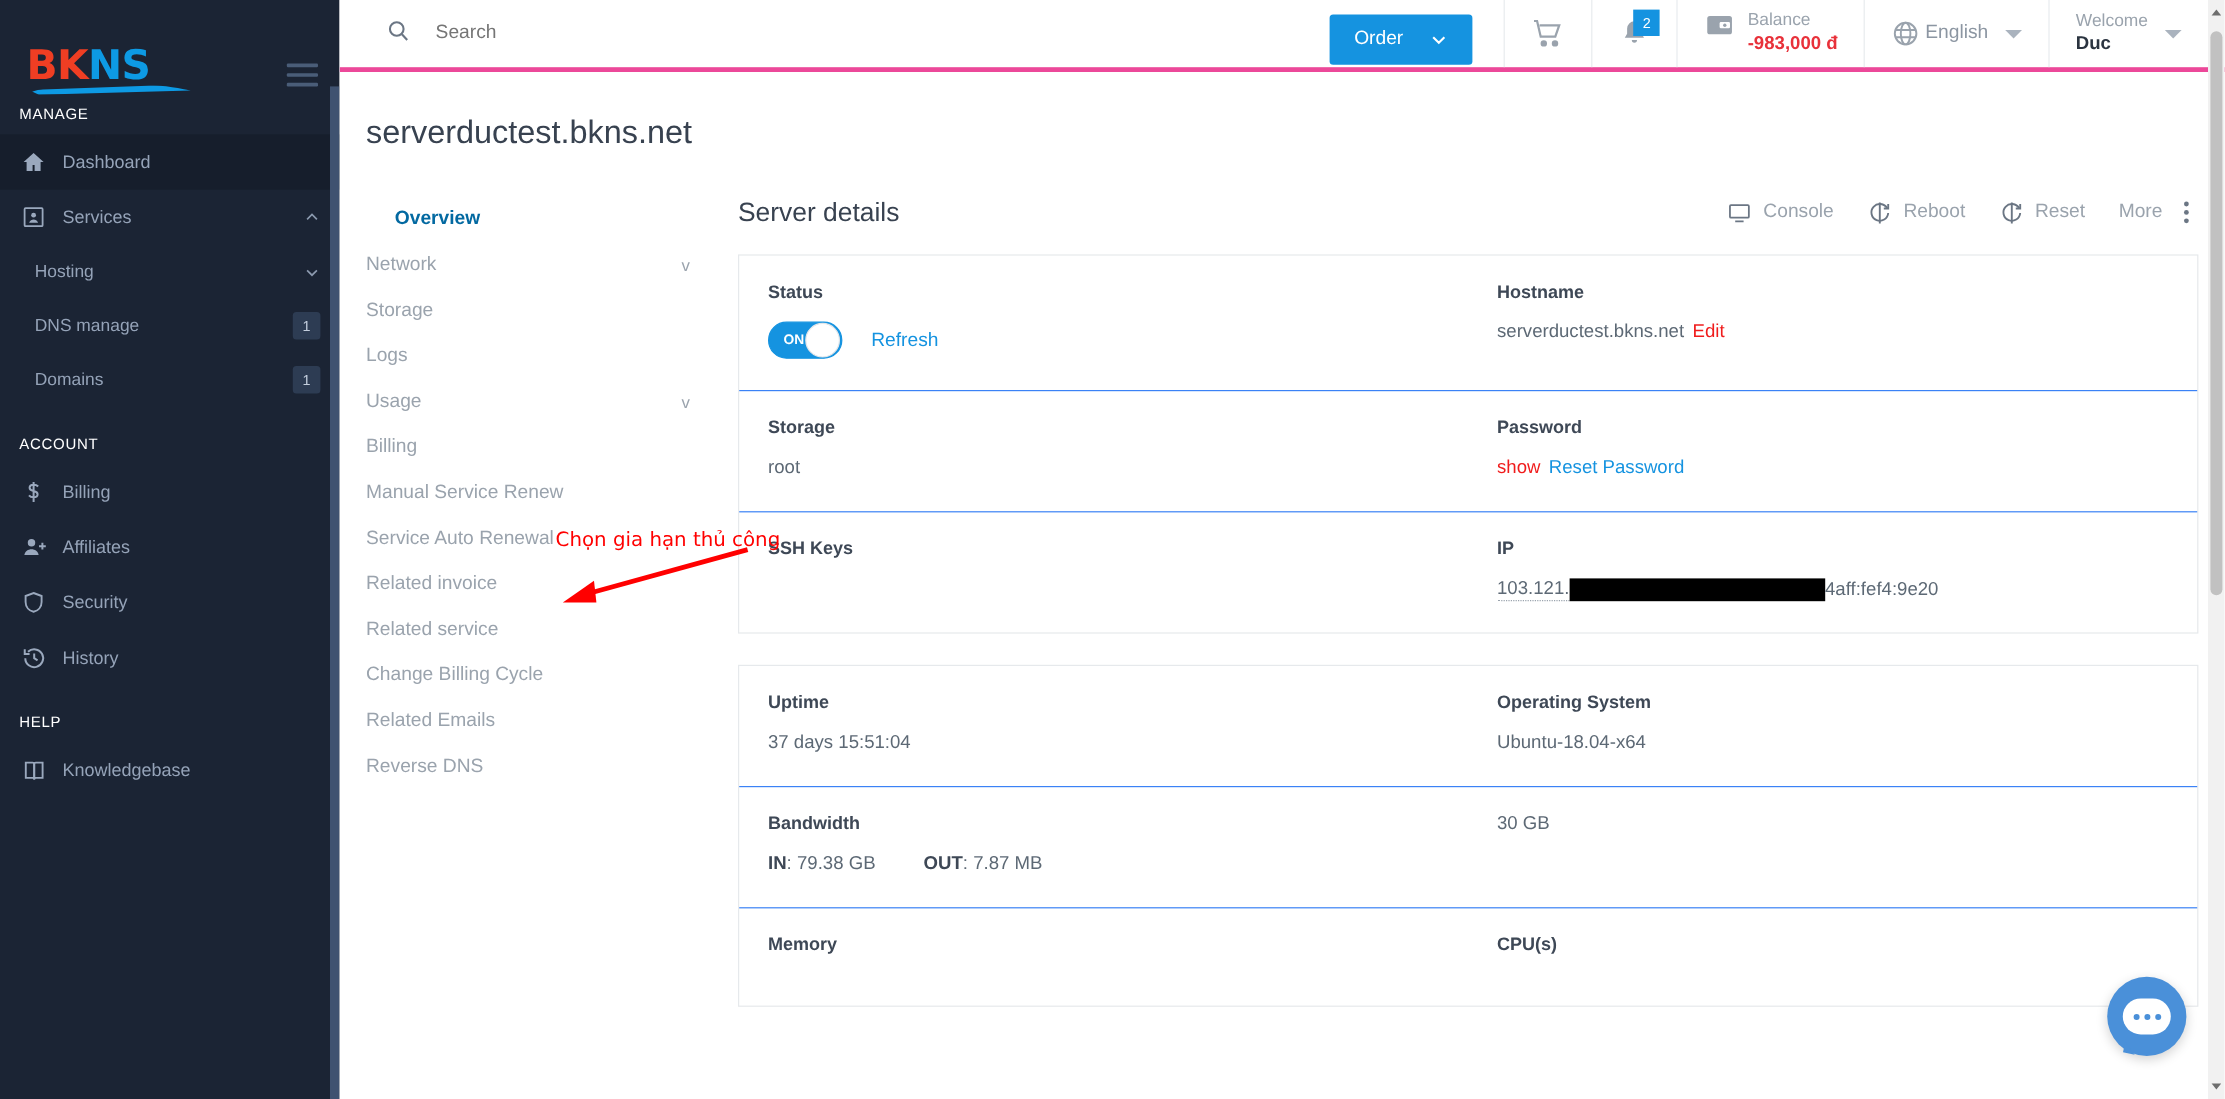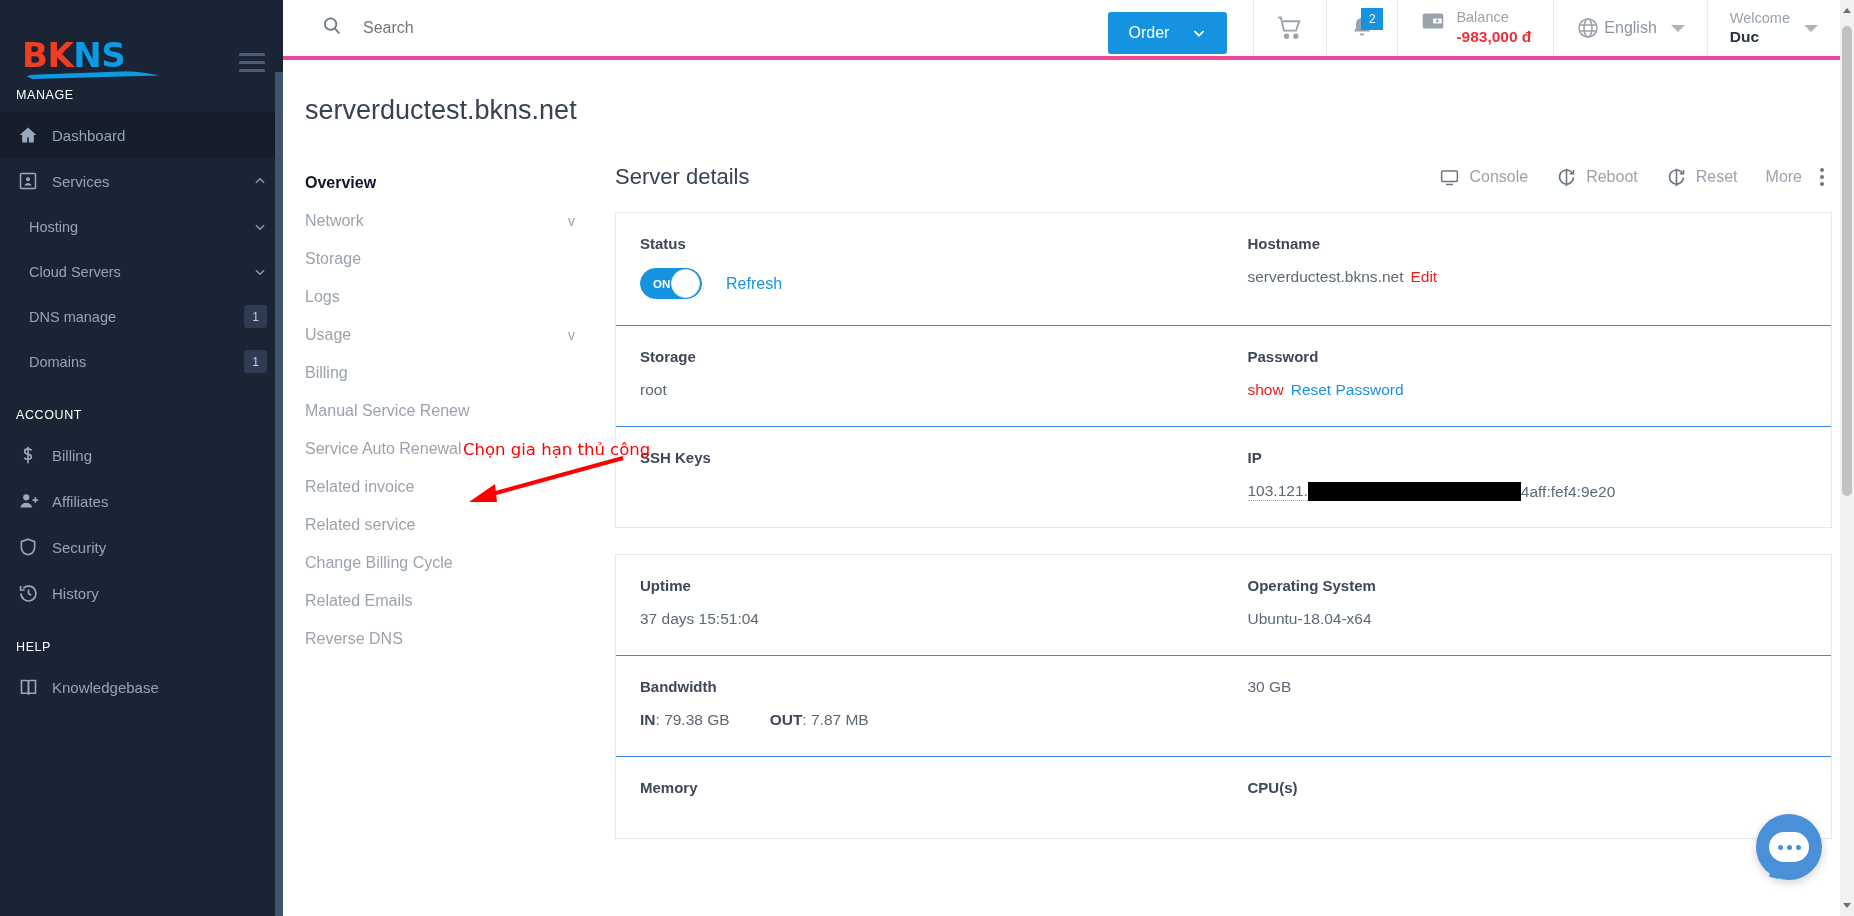--- a/index.html
+++ b/index.html
@@ -106,21 +106,21 @@
   }
 
   .content { display: flex; padding: 38px 0 0 22px; }
 
   
   .leftnav { width: 310px; flex: 0 0 310px; padding-right: 20px; }
   .ln-item {
     display: flex; align-items: center; justify-content: space-between;
     font-size: 16px; color: #9aa3ad; padding: 10px 20px 10px 0; cursor: pointer;
   }
-  .ln-item.active { color: #0f172a; font-weight: bold; }
+  .ln-item.active { color: #0369a1; font-weight: bold; margin-left: 24px; }
   .ln-chev { color: #9aa3ad; font-size: 14px; }
 
   
   .details { flex: 1; padding-right: 22px; }
   .details-head {
     display: flex; align-items: center; justify-content: space-between;
     padding-right: 8px; margin-bottom: 22px;
   }
   .details-title { font-size: 22px; color: #384250; }
   .actions { display: flex; align-items: center; gap: 28px; }
@@ -231,26 +231,20 @@
         </svg>
     </div>
 
     <div class="side-item sub">
       <span class="lbl">Hosting</span>
       <svg class="chev" viewBox="0 0 24 24" fill="none" stroke="#8b99ae" stroke-width="2.4">
           <path d="M5 9l7 7 7-7"></path>
         </svg>
     </div>
 
-    <div class="side-item sub">
-      <span class="lbl">Cloud Servers</span>
-      <svg class="chev" viewBox="0 0 24 24" fill="none" stroke="#8b99ae" stroke-width="2.4">
-          <path d="M5 9l7 7 7-7"></path>
-        </svg>
-    </div>
 
     <div class="side-item sub">
       <span class="lbl">DNS manage</span>
       <span class="badge-sq">1</span>
     </div>
 
     <div class="side-item sub">
       <span class="lbl">Domains</span>
       <span class="badge-sq">1</span>
     </div>

